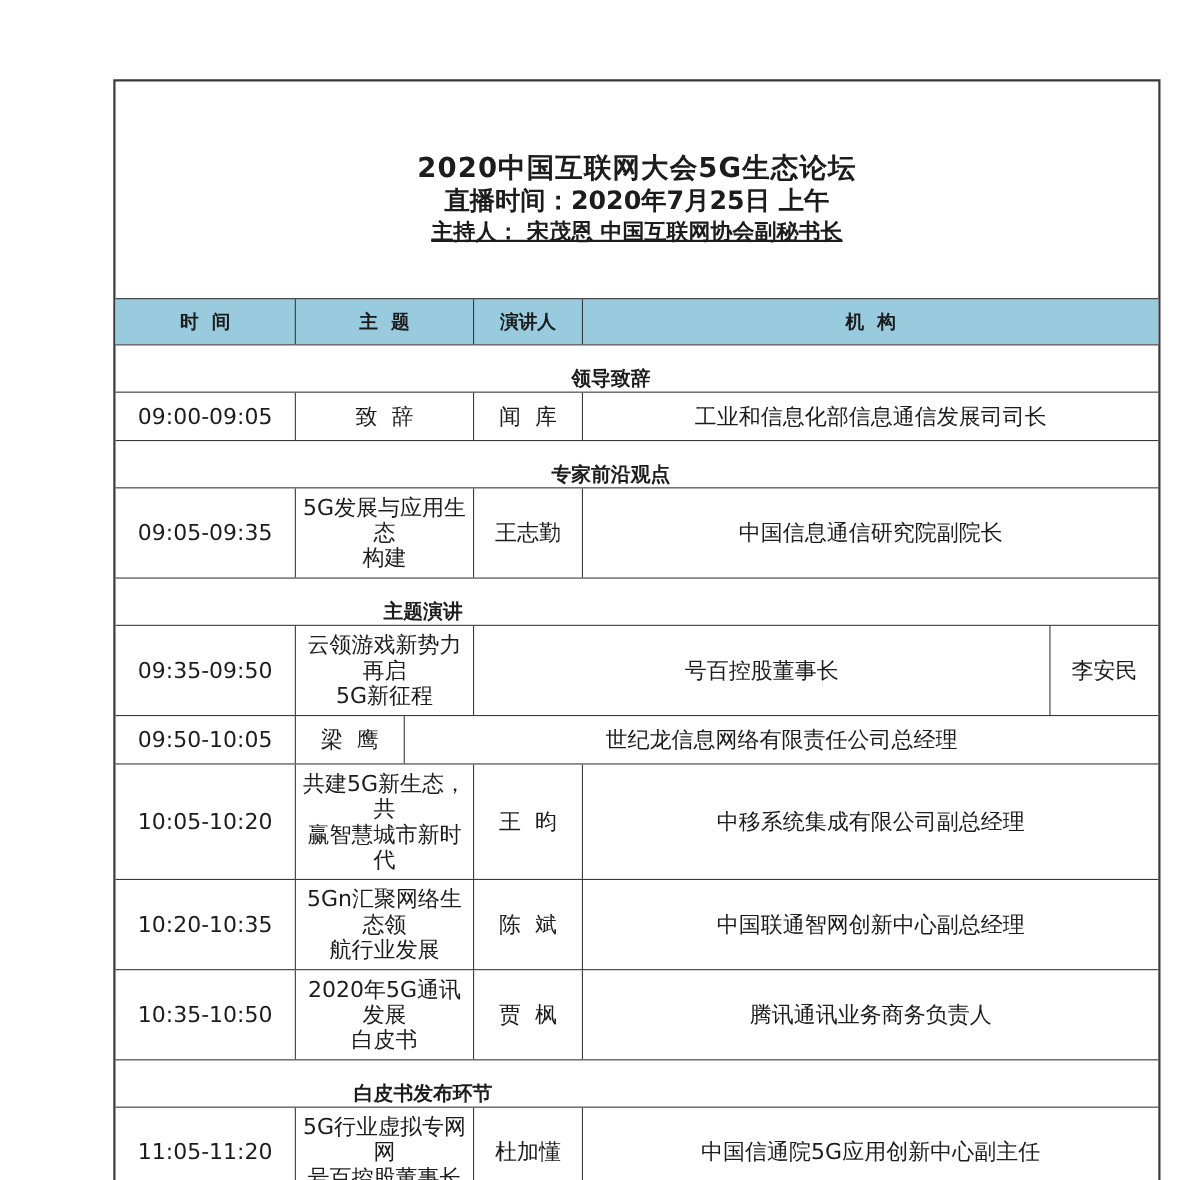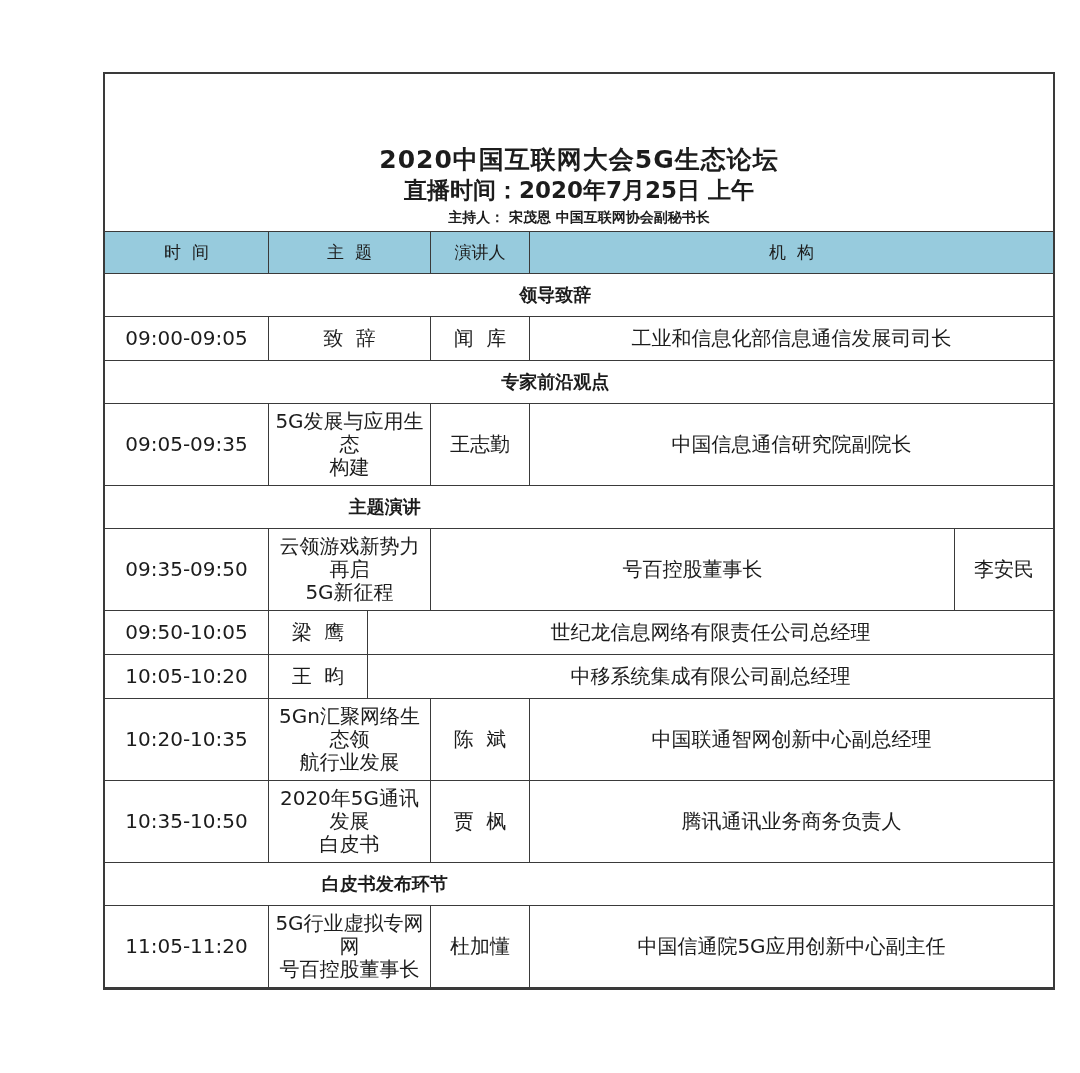--- a/index.html
+++ b/index.html
@@ -23,65 +23,67 @@
     border:2px solid var(--border);
     border-bottom-width:3px;
     background:#fff;
   }
   
   .title-block{
     height:157px;
     display:flex;
     flex-direction:column;
     align-items:center;
-    justify-content:flex-end;
+    justify-content:flex-start;
     padding-top:23px;
+    margin-top:40px;
   }
   .main-title{
     font-size:25px;
     font-weight:bold;
     letter-spacing:1px;
     line-height:32px;
   }
   .sub1{
     font-size:23px;
     font-weight:bold;
     line-height:28px;
   }
   .sub2{
-    font-size:14px;
+    font-size:20px;
     font-weight:bold;
     line-height:27px;
+    text-decoration:underline;
   }
   
   .col-header{
     display:flex;
     height:42px;
     background:var(--header-bg);
     border-top:1px solid var(--border);
     align-items:stretch;
   }
   .hcell{
     display:flex;
     align-items:center;
     justify-content:center;
-    font-weight:normal;
+    font-weight:bold;
     font-size:17px;
     white-space:pre-wrap;
   }
   .c-time{width:163px;}
   .c-topic{width:162px;border-left:1px solid var(--border);text-align:right;}
   .c-speaker{width:99px;border-left:1px solid var(--border);}
   .c-org{flex:1;border-left:1px solid var(--border);}
   
   .row{border-top:1px solid var(--border);}
   .section-row{
     height:43px;
     display:flex;
-    align-items:center;
+    align-items:flex-end;
   }
   .section-label{
     font-weight:bold;
     font-size:18px;
     text-align:center;
     white-space:pre-wrap;
   }
   .section-align-center{width:95%;}
   .section-align-left{width:59%;}
   .item-row{
@@ -156,20 +158,22 @@
   </div>
 
   <div class="row item-row">
     <div class="cell c-time">09:50-10:05</div>
     <div class="cell c-speaker">梁  鹰</div>
     <div class="cell c-org">世纪龙信息网络有限责任公司总经理</div>
   </div>
 
   <div class="row item-row">
     <div class="cell c-time">10:05-10:20</div>
+    <div class="cell c-topic">共建5G新生态，共
+赢智慧城市新时代</div>
     <div class="cell c-speaker">王  昀</div>
     <div class="cell c-org">中移系统集成有限公司副总经理</div>
   </div>
 
   <div class="row item-row">
     <div class="cell c-time">10:20-10:35</div>
     <div class="cell c-topic">5Gn汇聚网络生态领
 航行业发展</div>
     <div class="cell c-speaker">陈  斌</div>
     <div class="cell c-org">中国联通智网创新中心副总经理</div>

